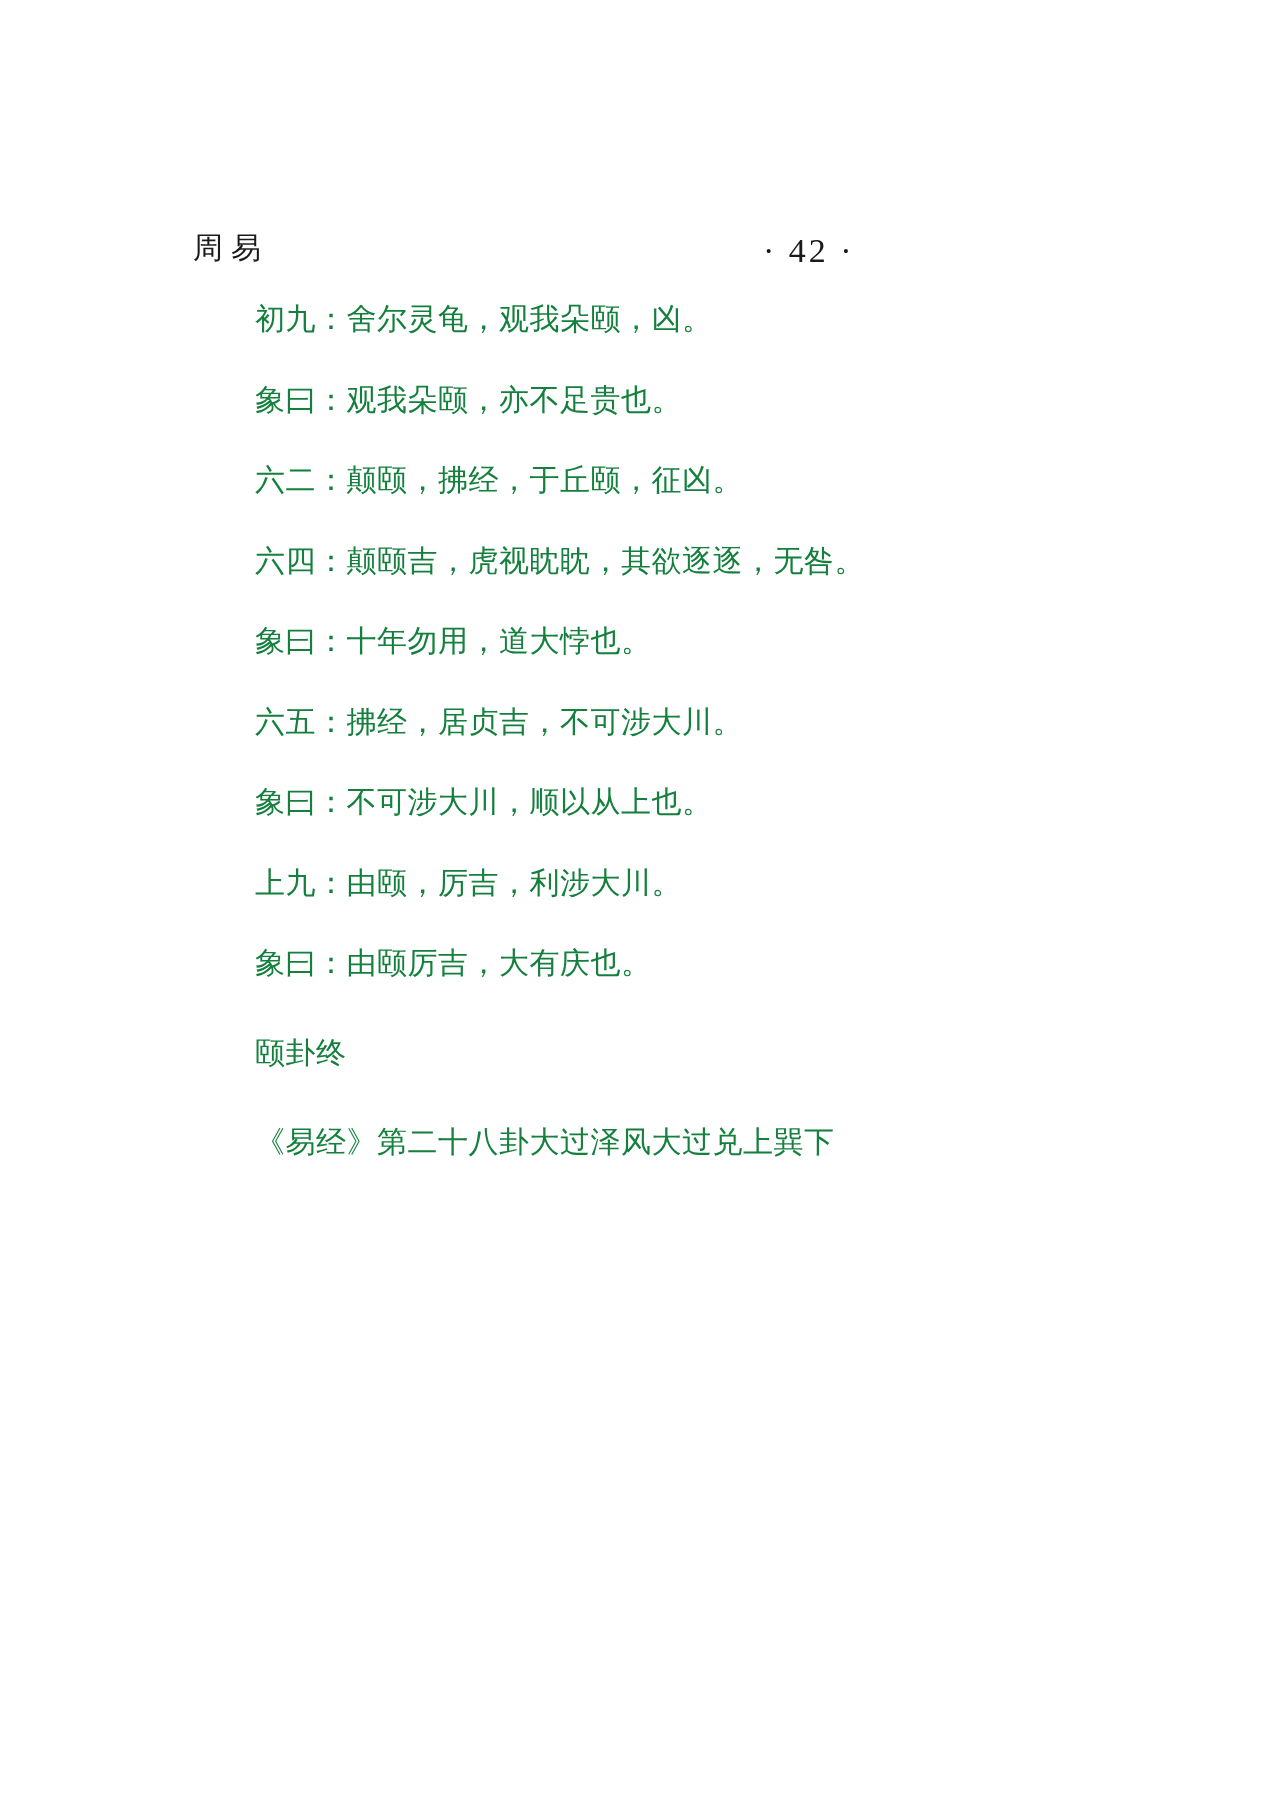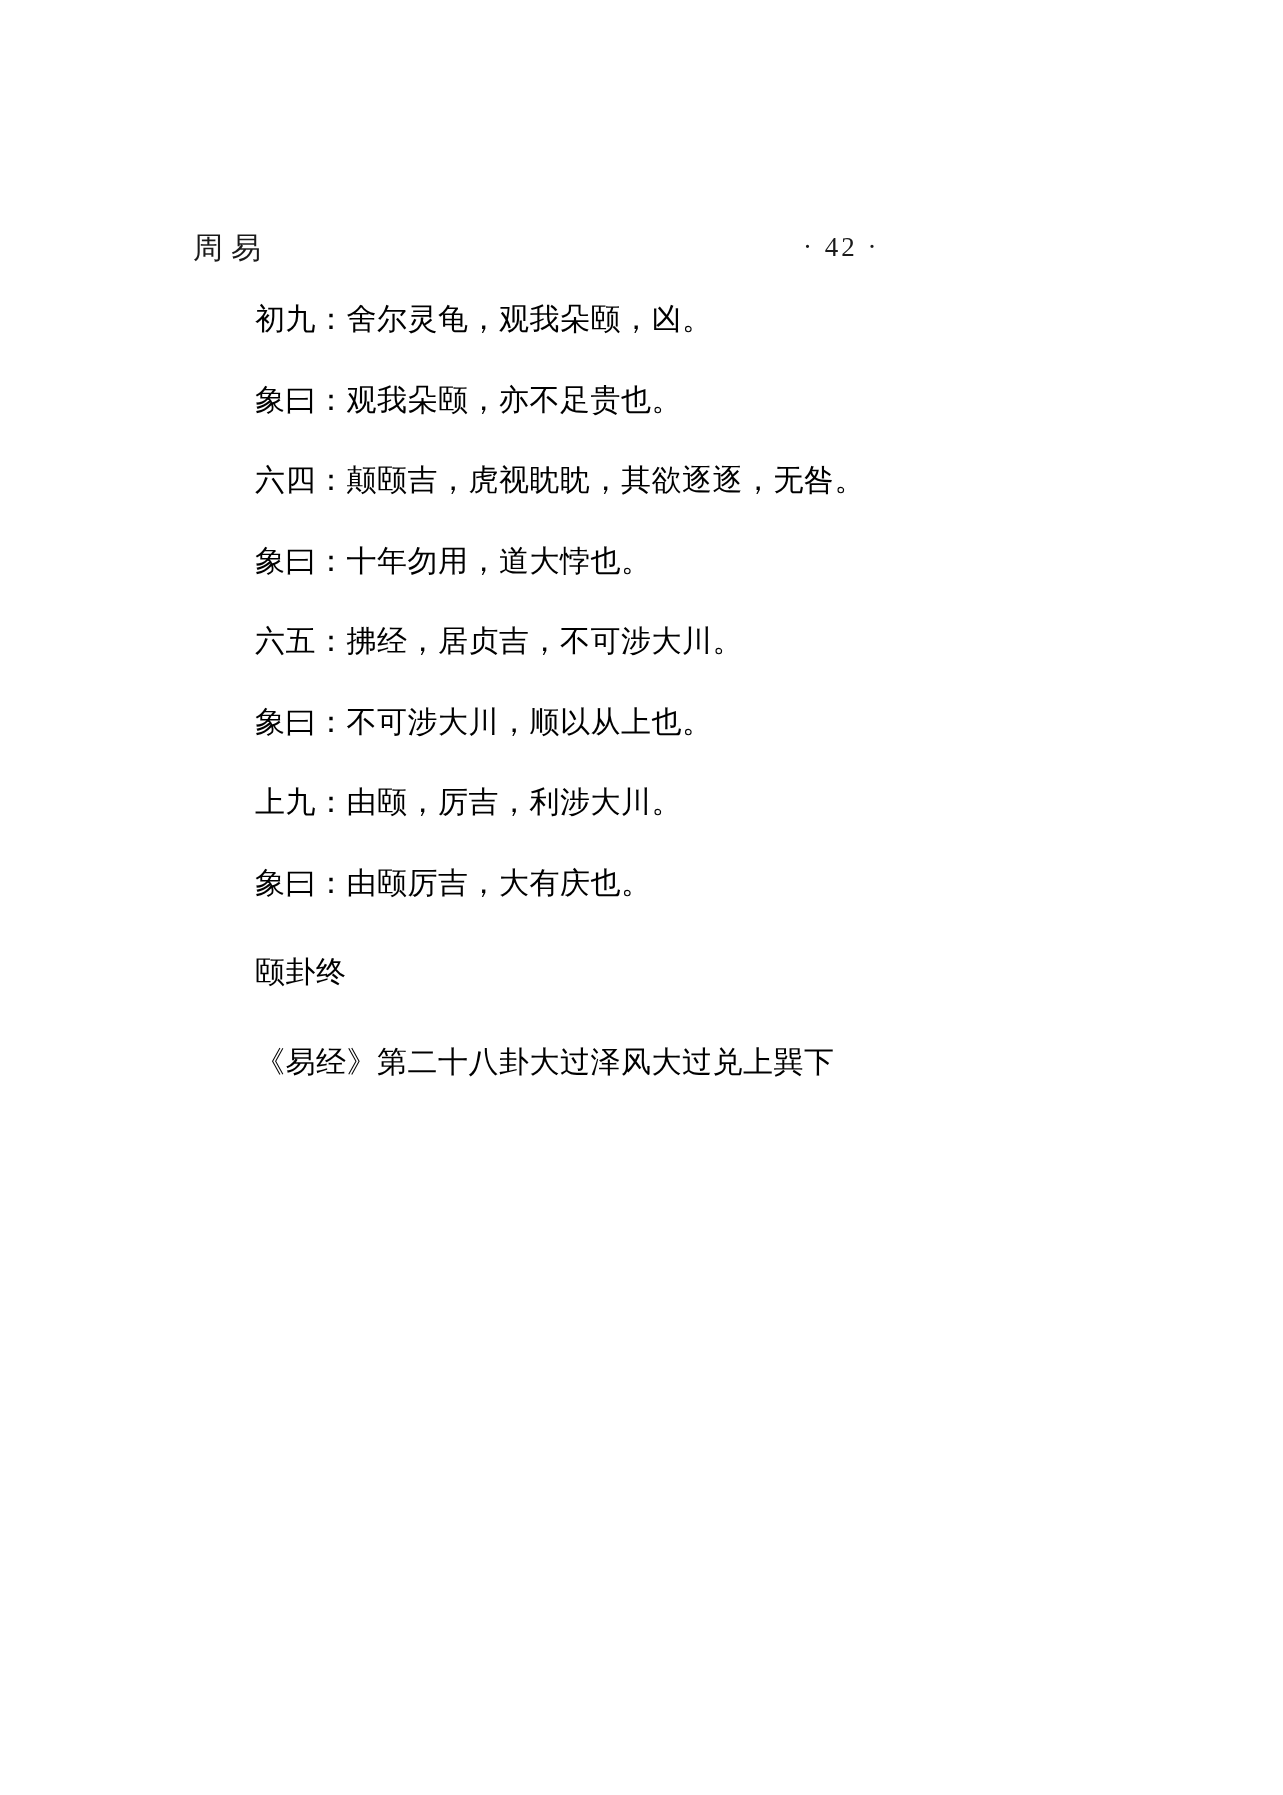--- a/index.html
+++ b/index.html
@@ -35,38 +35,38 @@
     justify-content: space-between;
   }
   .header-title {
     font-size: 30px;
     letter-spacing: 8px;
     color: #1a1a1a;
     font-family: "Liberation Serif", "DejaVu Serif", serif;
   }
   .header-page {
     position: absolute;
-    left: 775px;
+    left: 735px;
     top: 232px;
-    font-size: 27px;
+    font-size: 34px;
     letter-spacing: 3px;
     color: #1a1a1a;
     white-space: nowrap;
   }
   .content {
     position: absolute;
     left: 170px;
     top: 300px;
     width: 960px;
   }
   .line {
     font-size: 30px;
     line-height: 1.25;
     margin: 0 0 43px 0;
-    color: #000000;
+    color: #15803d;
     white-space: nowrap;
     letter-spacing: 0.5px;
   }
   .indent {
     padding-left: 57px;
   }
   .noindent {
     padding-left: 0px;
   }
   .last-line {
@@ -82,20 +82,21 @@
 <div class="page">
 
   <div class="header">
     <span class="header-title">周易</span>
   </div>
   <span class="header-page">· 42 ·</span>
 
   <div class="content">
     <p class="line indent">初九：舍尔灵龟，观我朵颐，凶。</p>
     <p class="line indent">象曰：观我朵颐，亦不足贵也。</p>
+    <p class="line indent">六二：颠颐，拂经，于丘颐，征凶。</p>
     <p class="line indent">六四：颠颐吉，虎视眈眈，其欲逐逐，无咎。</p>
     <p class="line indent">象曰：十年勿用，道大悖也。</p>
     <p class="line indent">六五：拂经，居贞吉，不可涉大川。</p>
     <p class="line indent">象曰：不可涉大川，顺以从上也。</p>
     <p class="line indent">上九：由颐，厉吉，利涉大川。</p>
     <p class="line indent spacer-big">象曰：由颐厉吉，大有庆也。</p>
     <p class="line indent spacer-big">颐卦终</p>
     <p class="line indent last-line">《易经》第二十八卦大过泽风大过兑上巽下</p>
   </div>
 

